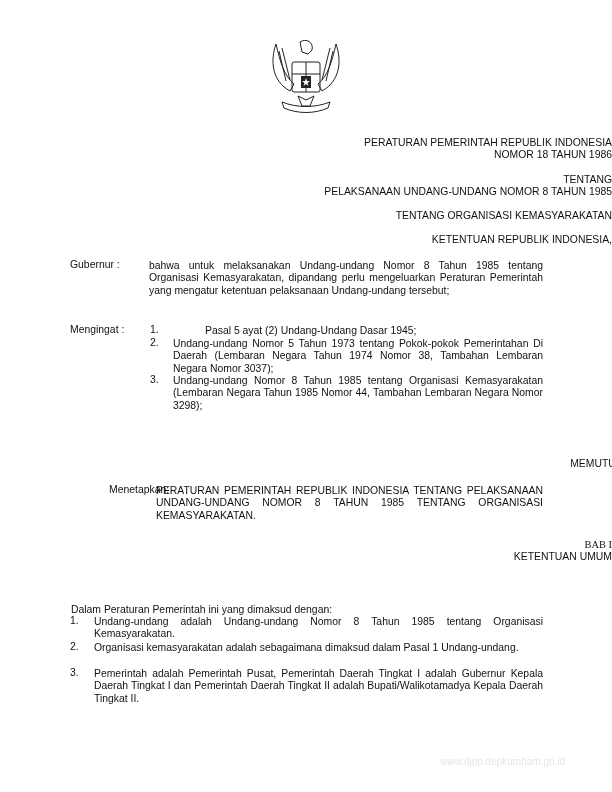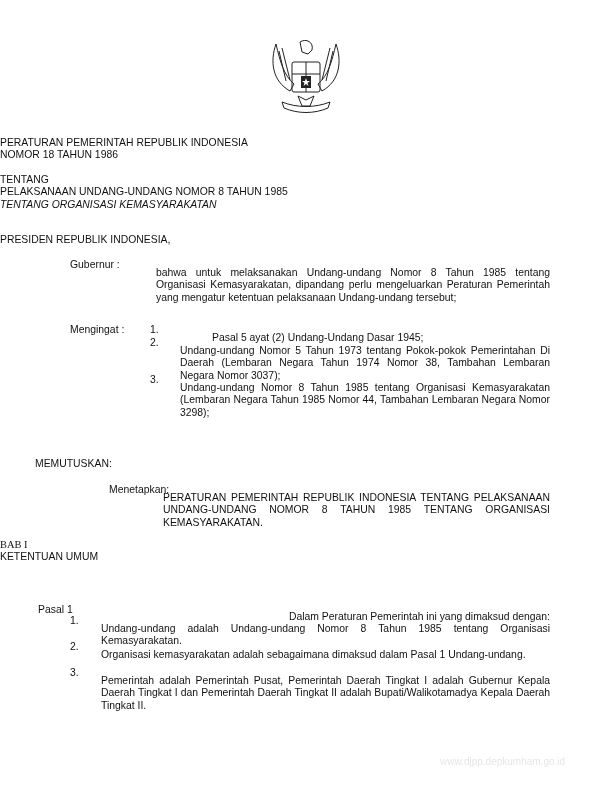--- a/index.html
+++ b/index.html
@@ -1,25 +1,25 @@
 <!DOCTYPE html>
 <html><head>
 <meta charset="utf-8">
 <style>
   html, body { margin: 0; padding: 0; background: #ffffff; }
   body { width: 612px; height: 792px; position: relative; overflow: hidden;
          font-family: "Liberation Sans", sans-serif; color: #111; font-size: 10.4px; line-height: 12.4px; }
   .emblem { position: absolute; left: 262px; top: 36px; width: 88px; height: 88px; }
-  .center { position: absolute; left: 0; width: 612px; text-align: left; }
-  .block { position: absolute; text-align: right; }
+  .center { position: absolute; left: 0; width: 612px; text-align: right; }
+  .block { position: absolute; }
   .just { text-align: justify; text-align-last: left; }
   .label { position: absolute; left: 70px; }
   .num { position: absolute; }
   .watermark { position: absolute; left: 440px; top: 756px; color: #e6e6e6; font-size: 10px; }
-  p { margin: 8px; }
+  p { margin: 1px; }
 </style>
 </head>
 <body>
 
 <svg class="emblem" viewBox="0 0 88 88">
   <g fill="none" stroke="#222" stroke-width="1">
     <path d="M14 8 C8 25 10 45 28 55 L32 48 C22 40 18 25 14 8Z"></path>
     <path d="M74 8 C80 25 78 45 60 55 L56 48 C66 40 70 25 74 8Z"></path>
     <path d="M17 15 L24 45 M20 12 L28 44 M71 15 L64 45 M68 12 L60 44"></path>
     <path d="M38 6 C44 2 52 6 50 14 L46 18 L40 16 Z"></path>
@@ -30,22 +30,22 @@
     <path d="M36 60 L44 64 L52 60 L48 70 L40 70 Z"></path>
   </g>
   <rect x="39" y="40" width="10" height="12" fill="#222"></rect>
   <polygon points="44,42 45,45 48,45 45.5,47 46.5,50 44,48 41.5,50 42.5,47 40,45 43,45" fill="#fff"></polygon>
 </svg>
 
 <div class="center" style="top:137px;">PERATURAN PEMERINTAH REPUBLIK INDONESIA</div>
 <div class="center" style="top:149px;">NOMOR 18 TAHUN 1986</div>
 <div class="center" style="top:174px;">TENTANG</div>
 <div class="center" style="top:186px;">PELAKSANAAN UNDANG-UNDANG NOMOR 8 TAHUN 1985</div>
-<div class="center" style="top:199px;font-style:italic;">TENTANG ORGANISASI KEMASYARAKATAN</div>
-<div class="center" style="top:234px;">PRESIDEN REPUBLIK INDONESIA,</div>
+<div class="center" style="top:210px;">TENTANG ORGANISASI KEMASYARAKATAN</div>
+<div class="center" style="top:234px;">KETENTUAN REPUBLIK INDONESIA,</div>
 
 <div class="label" style="top:259px; left:70px;">Gubernur :</div>
 <p class="block just" style="left:148px; top:259px; width:394px;">bahwa untuk melaksanakan Undang-undang Nomor 8 Tahun 1985 tentang Organisasi Kemasyarakatan, dipandang perlu mengeluarkan Peraturan Pemerintah yang mengatur ketentuan pelaksanaan Undang-undang tersebut;</p>
 
 <div class="label" style="top:324px; left:70px;">Mengingat :</div>
 <div class="num" style="left:150px; top:324px;">1.</div>
 <p class="block just" style="left:172px; top:324px; width:370px;padding-left:32px;">Pasal 5 ayat (2) Undang-Undang Dasar 1945;</p>
 <div class="num" style="left:150px; top:337px;">2.</div>
 <p class="block just" style="left:172px; top:337px; width:370px;">Undang-undang Nomor 5 Tahun 1973 tentang Pokok-pokok Pemerintahan Di Daerah (Lembaran Negara Tahun 1974 Nomor 38, Tambahan Lembaran Negara Nomor 3037);</p>
 <div class="num" style="left:150px; top:374px;">3.</div>

